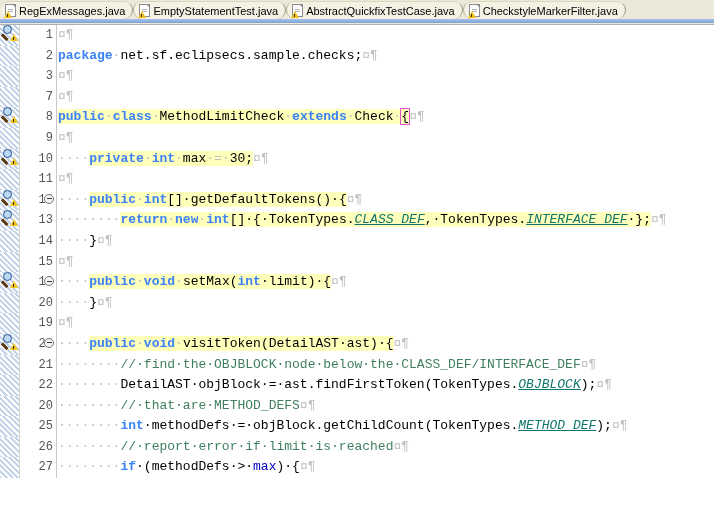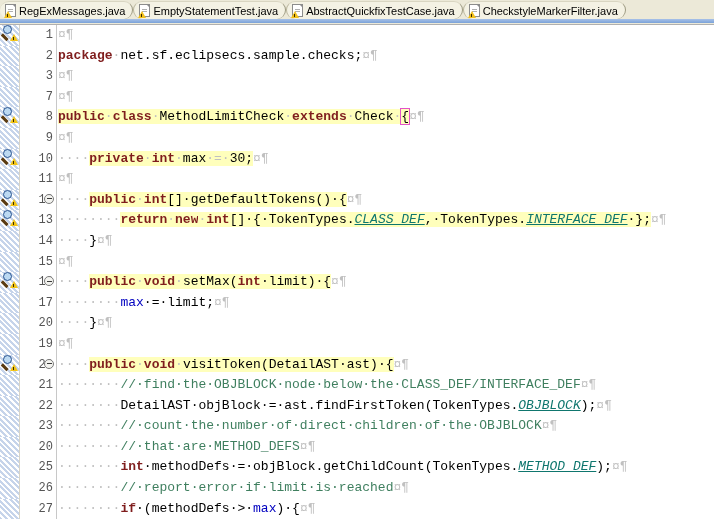--- a/index.html
+++ b/index.html
@@ -134,21 +134,21 @@
   .gutter-sep{
     position:absolute;left:56px;top:0;width:1px;height:100%;background:#c8c8c8;
   }
   .codecell{
     position:absolute;left:58px;top:0;right:0;height:100%;
     font-family:"Liberation Mono", monospace;font-size:13px;
     line-height:20.6px;color:#000000;white-space:pre;
   }
 
   
-  .kw{color:#7f1d1d;font-weight:bold;}
+  .kw{color:#3b82f6;font-weight:bold;}
   .hl{background:#ffffbc;}
   .cmt{color:#3f7f5f;}
   .fld{color:#0000c0;}
   .sfld{color:#0f766e;font-style:italic;text-decoration:underline;}
   .ws{color:#c0c0c0;}
   .para{color:#c0c0c0;}
   .brk{outline:1px solid #e352c8;background:#ffffbc;}
   .collapsed-box{
     display:inline-block;width:9px;height:10px;border:1px solid #9a9a9a;
     background:#ffffff;vertical-align:-1px;
@@ -205,27 +205,25 @@
         <div class="row"><div class="gutter-mark"></div><div class="gutter-num">7</div><div class="gutter-sep"></div><div class="codecell"><span class="para">¤¶</span></div></div>
         <div class="row"><div class="gutter-mark"><div class="mk"><i class="glass"></i><i class="handle"></i><i class="badge"></i></div></div><div class="gutter-num">8</div><div class="gutter-sep"></div><div class="codecell"><span class="kw hl">public</span><span class="ws hl">·</span><span class="kw hl">class</span><span class="ws hl">·</span><span class="hl">MethodLimitCheck</span><span class="ws hl">·</span><span class="kw hl">extends</span><span class="ws hl">·</span><span class="hl">Check</span><span class="ws hl">·</span><span class="brk">{</span><span class="para">¤¶</span></div></div>
         <div class="row"><div class="gutter-mark"></div><div class="gutter-num">9</div><div class="gutter-sep"></div><div class="codecell"><span class="para">¤¶</span></div></div>
         <div class="row"><div class="gutter-mark"><div class="mk"><i class="glass"></i><i class="handle"></i><i class="badge"></i></div></div><div class="gutter-num">10</div><div class="gutter-sep"></div><div class="codecell"><span class="ws">····</span><span class="kw hl">private</span><span class="ws hl">·</span><span class="kw hl">int</span><span class="ws hl">·</span><span class="hl">max</span><span class="ws hl">·=·</span><span class="hl">30;</span><span class="para">¤¶</span></div></div>
         <div class="row"><div class="gutter-mark"></div><div class="gutter-num">11</div><div class="gutter-sep"></div><div class="codecell"><span class="para">¤¶</span></div></div>
         <div class="row"><div class="gutter-mark"><div class="mk"><i class="glass"></i><i class="handle"></i><i class="badge"></i></div></div><div class="gutter-num">12</div><div class="fold"><i class="box"></i><i class="h"></i></div><div class="gutter-sep"></div><div class="codecell"><span class="ws">····</span><span class="kw hl">public</span><span class="ws hl">·</span><span class="kw hl">int</span><span class="hl">[]·</span><span class="hl">getDefaultTokens()·{</span><span class="para">¤¶</span></div></div>
         <div class="row"><div class="gutter-mark"><div class="mk"><i class="glass"></i><i class="handle"></i><i class="badge"></i></div></div><div class="gutter-num">13</div><div class="gutter-sep"></div><div class="codecell"><span class="ws">········</span><span class="kw hl">return</span><span class="ws hl">·</span><span class="kw hl">new</span><span class="ws hl">·</span><span class="kw hl">int</span><span class="hl">[]·{·TokenTypes.</span><span class="sfld hl">CLASS_DEF</span><span class="hl">,·TokenTypes.</span><span class="sfld hl">INTERFACE_DEF</span><span class="hl">·};</span><span class="para">¤¶</span></div></div>
         <div class="row"><div class="gutter-mark"></div><div class="gutter-num">14</div><div class="gutter-sep"></div><div class="codecell"><span class="ws">····</span><span class="">}</span><span class="para">¤¶</span></div></div>
         <div class="row"><div class="gutter-mark"></div><div class="gutter-num">15</div><div class="gutter-sep"></div><div class="codecell"><span class="para">¤¶</span></div></div>
         <div class="row"><div class="gutter-mark"><div class="mk"><i class="glass"></i><i class="handle"></i><i class="badge"></i></div></div><div class="gutter-num">16</div><div class="fold"><i class="box"></i><i class="h"></i></div><div class="gutter-sep"></div><div class="codecell"><span class="ws">····</span><span class="kw hl">public</span><span class="ws hl">·</span><span class="kw hl">void</span><span class="ws hl">·</span><span class="hl">setMax(</span><span class="kw hl">int</span><span class="hl">·limit)·{</span><span class="para">¤¶</span></div></div>
-        <div class="row"><div class="gutter-mark"></div><div class="gutter-num">17</div><div class="gutter-sep"></div><div class="codecell"><span class="ws">········</span><span class="fld">max</span><span class="">·=·limit;</span><span class="para">¤¶</span></div></div>
         <div class="row"><div class="gutter-mark"></div><div class="gutter-num">20</div><div class="gutter-sep"></div><div class="codecell"><span class="ws">····</span><span class="">}</span><span class="para">¤¶</span></div></div>
         <div class="row"><div class="gutter-mark"></div><div class="gutter-num">19</div><div class="gutter-sep"></div><div class="codecell"><span class="para">¤¶</span></div></div>
         <div class="row"><div class="gutter-mark"><div class="mk"><i class="glass"></i><i class="handle"></i><i class="badge"></i></div></div><div class="gutter-num">20</div><div class="fold"><i class="box"></i><i class="h"></i></div><div class="gutter-sep"></div><div class="codecell"><span class="ws">····</span><span class="kw hl">public</span><span class="ws hl">·</span><span class="kw hl">void</span><span class="ws hl">·</span><span class="hl">visitToken(DetailAST·ast)·{</span><span class="para">¤¶</span></div></div>
         <div class="row"><div class="gutter-mark"></div><div class="gutter-num">21</div><div class="gutter-sep"></div><div class="codecell"><span class="ws">········</span><span class="cmt">//·find·the·OBJBLOCK·node·below·the·CLASS_DEF/INTERFACE_DEF</span><span class="para">¤¶</span></div></div>
         <div class="row"><div class="gutter-mark"></div><div class="gutter-num">22</div><div class="gutter-sep"></div><div class="codecell"><span class="ws">········</span><span class="">DetailAST·objBlock·=·ast.findFirstToken(TokenTypes.</span><span class="sfld">OBJBLOCK</span><span class="">);</span><span class="para">¤¶</span></div></div>
-        <div class="row"><div class="gutter-mark"></div><div class="gutter-num">23</div><div class="gutter-sep"></div><div class="codecell"><span class="ws">········</span><span class="cmt">//·count·the·number·of·direct·children·of·the·OBJBLOCK</span><span class="para">¤¶</span></div></div>
         <div class="row"><div class="gutter-mark"></div><div class="gutter-num">20</div><div class="gutter-sep"></div><div class="codecell"><span class="ws">········</span><span class="cmt">//·that·are·METHOD_DEFS</span><span class="para">¤¶</span></div></div>
         <div class="row"><div class="gutter-mark"></div><div class="gutter-num">25</div><div class="gutter-sep"></div><div class="codecell"><span class="ws">········</span><span class="kw">int</span><span class="">·methodDefs·=·objBlock.getChildCount(TokenTypes.</span><span class="sfld">METHOD_DEF</span><span class="">);</span><span class="para">¤¶</span></div></div>
         <div class="row"><div class="gutter-mark"></div><div class="gutter-num">26</div><div class="gutter-sep"></div><div class="codecell"><span class="ws">········</span><span class="cmt">//·report·error·if·limit·is·reached</span><span class="para">¤¶</span></div></div>
         <div class="row"><div class="gutter-mark"></div><div class="gutter-num">27</div><div class="gutter-sep"></div><div class="codecell"><span class="ws">········</span><span class="kw">if</span><span class="">·(methodDefs·&gt;·</span><span class="fld">max</span><span class="">)·{</span><span class="para">¤¶</span></div></div>
       </div>
   </div>
 
 </div>
 
 </body></html>

